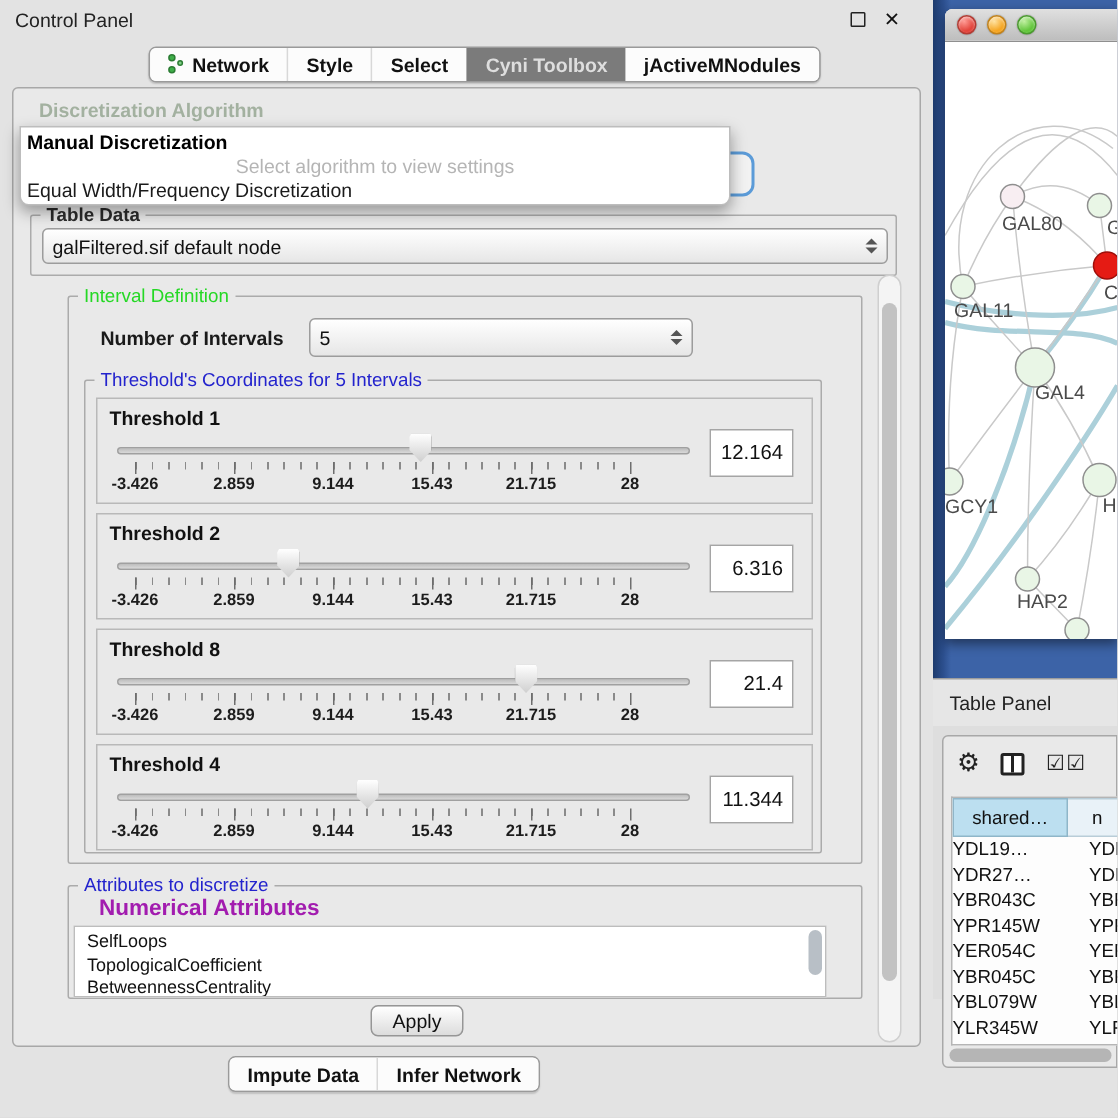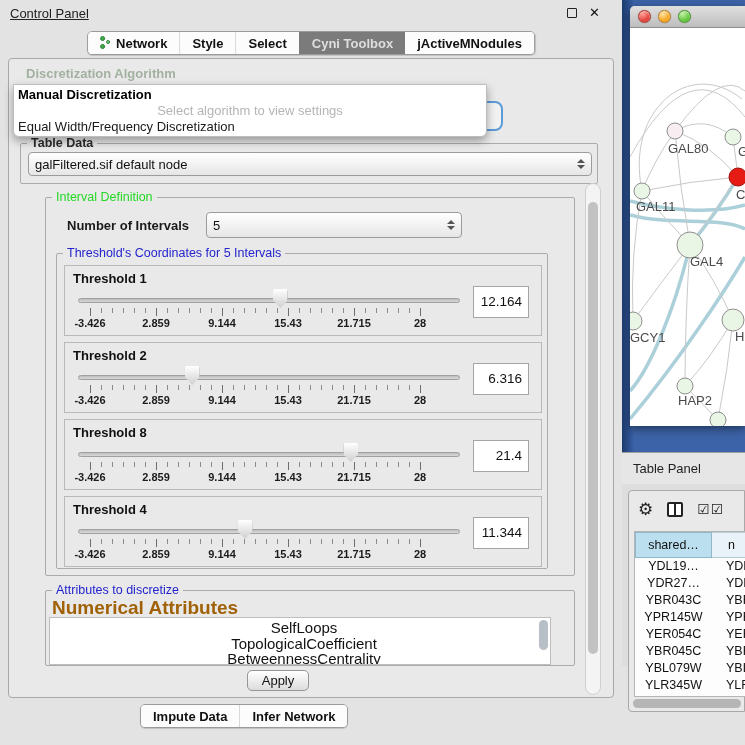--- a/index.html
+++ b/index.html
@@ -3,26 +3,26 @@
 <meta charset="utf-8">
 <style>
   html,body{margin:0;padding:0;background:#d8d8d8;}
   *{box-sizing:border-box;}
   .screen{position:relative;width:745px;height:745px;overflow:hidden;
           font-family:"Liberation Sans","DejaVu Sans",sans-serif;font-size:13px;color:#1a1a1a;
           background:#e3e3e3;}
   
   .control-panel{position:absolute;left:0;top:0;width:622px;height:745px;background:#e3e3e3;}
   .cp-titlebar{position:absolute;left:0;top:0;width:100%;height:26px;display:flex;align-items:center;padding:0 10px;}
-  .cp-title{font-size:13px;color:#222;text-decoration:underline;}
+  .cp-title{font-size:13px;color:#222;}
   .cp-tb-btns{margin-left:auto;display:flex;align-items:center;gap:12px;padding-right:12px;}
   .float-icon{width:10px;height:10px;border:1.6px solid #222;border-radius:1px;display:inline-block;}
   .close-icon{font-weight:900;font-size:13px;color:#111;line-height:10px;}
   
-  .tabstrip{position:absolute;display:flex;height:24px;border:1px solid #9a9a9a;border-radius:5px;overflow:hidden;background:#fcfcfc;box-shadow:0 1px 1px rgba(0,0,0,.15);}
+  .tabstrip{position:absolute;display:flex;height:24px;border:1px solid #9a9a9a;border-radius:5px;overflow:hidden;background:#fcfcfc;box-shadow:0 1px 1px rgba(0,0,0,.15);margin-left:12px;}
   .tabstrip.top{top:31px;left:50%;transform:translateX(-50%);}
   .tabstrip.bottom{top:704px;left:140px;}
   .tab{display:flex;align-items:center;gap:5px;padding:0 12px;font-size:13px;font-weight:600;color:#111;background:#fcfcfc;border-left:1px solid #d8d8d8;white-space:nowrap;}
   .tab:first-child{border-left:none;}
   .tab.selected{background:#7b7b7b;color:#dedede;border-left-color:#7b7b7b;}
   .tab.selected + .tab{border-left:none;}
   .net-icon{display:inline-block;width:11px;height:14px;position:relative;}
   .net-icon i{position:absolute;width:5px;height:5px;border-radius:50%;background:#3fae49;border:1px solid #2b7c33;}
   .net-icon i:nth-child(1){left:0;top:0;}
   .net-icon i:nth-child(2){left:0;top:8px;}
@@ -58,23 +58,23 @@
      background:repeating-linear-gradient(90deg,#8a8a8a 0 1px,transparent 1px 11px);}
   .major-tick{position:absolute;top:42px;width:1px;height:8px;background:#6e6e6e;}
   .tick-label{position:absolute;top:51px;transform:translateX(-50%);font-size:11px;font-weight:600;color:#1c1c1c;white-space:nowrap;}
   .thr-thumb{position:absolute;top:23px;width:15px;height:19px;transform:translateX(-50%);
      background:linear-gradient(#ffffff,#cfcfcf);
      clip-path:polygon(8% 0%,92% 0%,100% 12%,100% 58%,50% 100%,0% 58%,0% 12%);
      filter:drop-shadow(0 0 1px #777);}
   .thr-value{position:absolute;right:12px;top:20px;width:56px;height:32px;background:#ffffff;border:1px solid #a5a5a5;
      font-size:13.5px;text-align:right;padding:0 6px;line-height:30px;color:#111;}
   
-  .attr-label{position:absolute;left:6px;top:6px;font-size:19px;font-weight:700;color:#a16207;}
+  .attr-label{position:absolute;left:20px;top:6px;font-size:15px;font-weight:700;color:#a21caf;}
   .attr-list{position:absolute;left:3px;top:26px;width:502px;height:48px;background:#ffffff;border:1px solid #bdbdbd;overflow:hidden;padding:2px 0 0 8px;}
-  .attr-item{font-size:15px;line-height:15.5px;color:#111;white-space:nowrap;text-align:center;}
+  .attr-item{font-size:12px;line-height:15.5px;color:#111;white-space:nowrap;}
   .attr-scroll{position:absolute;right:2px;top:2px;width:9px;height:30px;background:#b8bfc6;border-radius:5px;}
   
   .apply-btn{position:absolute;left:247px;top:612px;width:62px;height:21px;border:1px solid #969696;border-radius:5px;
      background:linear-gradient(#ffffff,#dcdcdc);font-size:13px;font-weight:400;color:#111;text-align:center;line-height:19px;}
   
   .settings-scroll{position:absolute;left:585px;top:183px;width:16px;height:512px;background:#f4f4f4;border:1px solid #cfcfcf;border-radius:8px;}
   .settings-scroll .thumb{position:absolute;left:2px;top:18px;width:10px;height:452px;background:#c2c2c2;border-radius:6px;}
   
   .right-side{position:absolute;left:622px;top:0;width:123px;height:666px;background:#dedede;}
   .blue-desk{position:absolute;left:0;top:0;width:123px;height:452px;background:linear-gradient(90deg,#1d3b6d 0,#2c4f8e 7px,#3c63a7 12px,#3c63a7 100%);}
@@ -90,21 +90,21 @@
   .tc-toolbar{position:absolute;left:0;top:5px;width:100%;height:26px;display:flex;align-items:center;gap:14px;padding-left:9px;}
   .gear-glyph{font-family:"DejaVu Sans",sans-serif;font-size:17px;color:#222;line-height:20px;}
   .split-icon{width:16px;height:15px;border:2px solid #222;border-radius:2px;background:#fff;position:relative;}
   .split-icon::after{content:"";position:absolute;left:50%;top:0;width:2px;height:100%;background:#222;transform:translateX(-50%);}
   .chk-glyph{font-family:"DejaVu Sans",sans-serif;font-size:14px;color:#222;letter-spacing:1px;white-space:nowrap;}
   .tc-table{position:absolute;left:5px;top:40px;width:112px;height:166px;overflow:hidden;background:#fdfdfd;border:1px solid #b5b5b5;border-right:none;}
   .tc-header{display:flex;height:26px;}
   .tc-h1{width:77px;background:#bcdff0;border:1px solid #8fb6c9;font-size:12.5px;color:#111;display:flex;align-items:center;justify-content:center;}
   .tc-h2{flex:1;background:#e9f2f8;border:1px solid #b9cdd8;border-left:none;font-size:12.5px;color:#111;display:flex;align-items:center;padding-left:16px;}
   .tc-row{display:flex;height:17px;line-height:17px;font-size:12.5px;color:#111;}
-  .tc-c1{width:77px;text-align:center;white-space:nowrap;overflow:hidden;}
+  .tc-c1{width:77px;text-align:left;white-space:nowrap;overflow:hidden;}
   .tc-c2{flex:1;padding-left:14px;white-space:nowrap;overflow:hidden;}
   .tc-hscroll{position:absolute;left:4px;top:208px;width:108px;height:9px;background:#b5b5b5;border-radius:5px;}
 </style>
 </head>
 <body>
 
 <div class="screen">
 
   <div class="control-panel">
 

